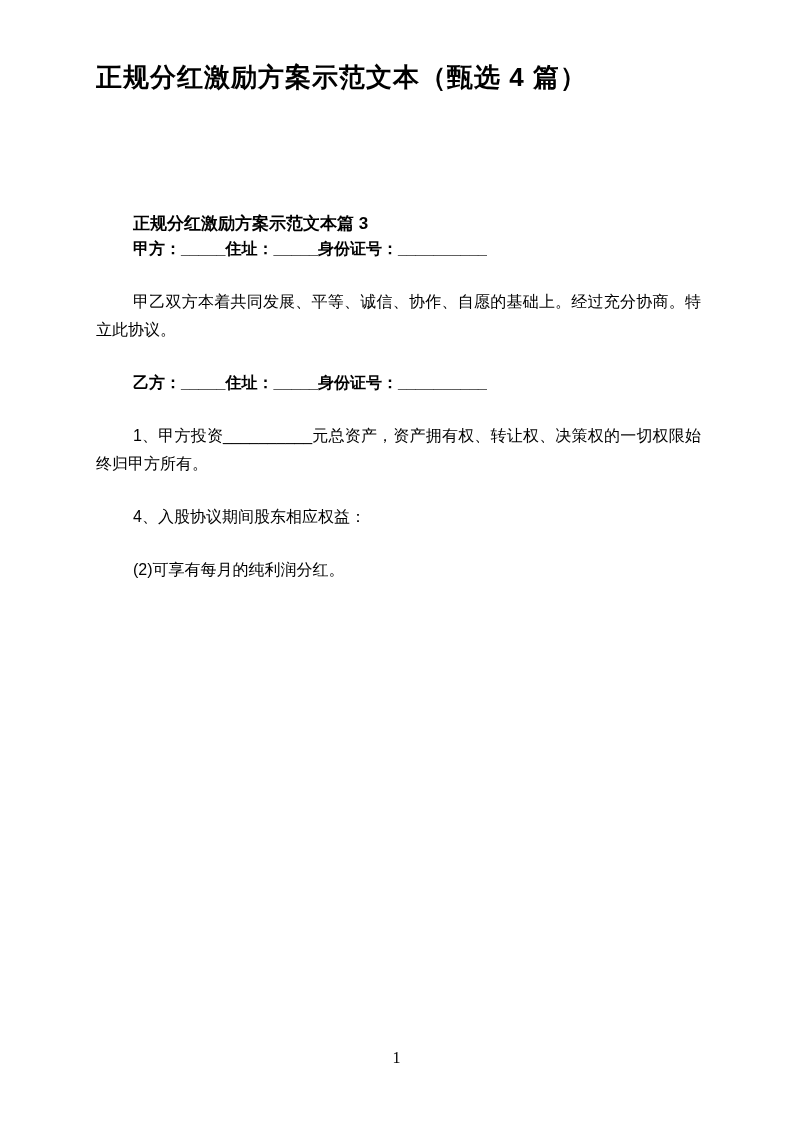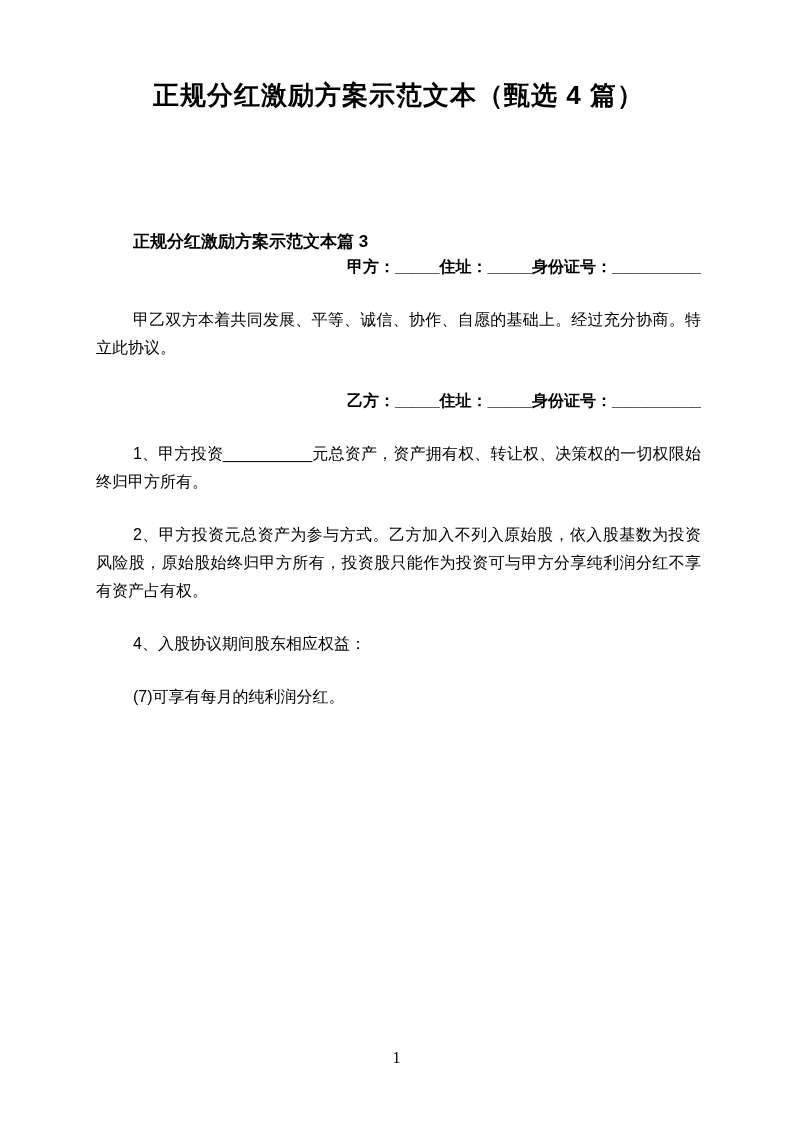--- a/index.html
+++ b/index.html
@@ -18,22 +18,22 @@
     overflow: hidden;
     box-sizing: border-box;
   }
   .content {
     position: absolute;
     top: 0;
     left: 96px;
     width: 605px;
   }
   .doc-title {
-    margin: 79px 0 0 0;
-    text-align: center;
+    margin: 61px 0 0 0;
+    text-align: left;
     font-size: 26px;
     font-weight: bold;
     line-height: 32px;
     letter-spacing: 1px;
   }
   .section-heading {
     margin: 120px 0 0 0;
     font-size: 17px;
     font-weight: bold;
     line-height: 22px;
@@ -42,21 +42,21 @@
   p.doc-par {
     margin: 0 0 25px 0;
     font-size: 16px;
     line-height: 28px;
     text-indent: 37px;
     text-align: justify;
     word-break: break-all;
   }
   p.party-line {
     font-weight: bold;
-    text-align: right;
+    text-align: left;
   }
   .first-par {
     margin-top: 32px;
   }
   .page-number {
     position: absolute;
     top: 1048px;
     left: 0;
     width: 793px;
     text-align: center;
@@ -77,23 +77,22 @@
 
     <p class="doc-par party-line first-par">甲方：_____住址：_____身份证号：__________</p>
 
     <p class="doc-par">甲乙双方本着共同发展、平等、诚信、协作、自愿的基础上。经过充分协商。特立此协议。</p>
 
     <p class="doc-par party-line">乙方：_____住址：_____身份证号：__________</p>
 
 
     <p class="doc-par">1、甲方投资__________元总资产，资产拥有权、转让权、决策权的一切权限始终归甲方所有。</p>
 
-    <p class="doc-par">2、甲方投资元总资产为参与方式。乙方加入不列入原始股，依入股基数为投资风险股，原始股始终归甲方所有，投资股只能作为投资可与甲方分享纯利润分红不享有资产占有权。</p>
 
 
     <p class="doc-par">4、入股协议期间股东相应权益：</p>
 
-    <p class="doc-par">(7)可享有每月的纯利润分红。</p>
+    <p class="doc-par">(2)可享有每月的纯利润分红。</p>
 
   </div>
 
   <div class="page-number">1</div>
 </div>
 
 </body></html>

